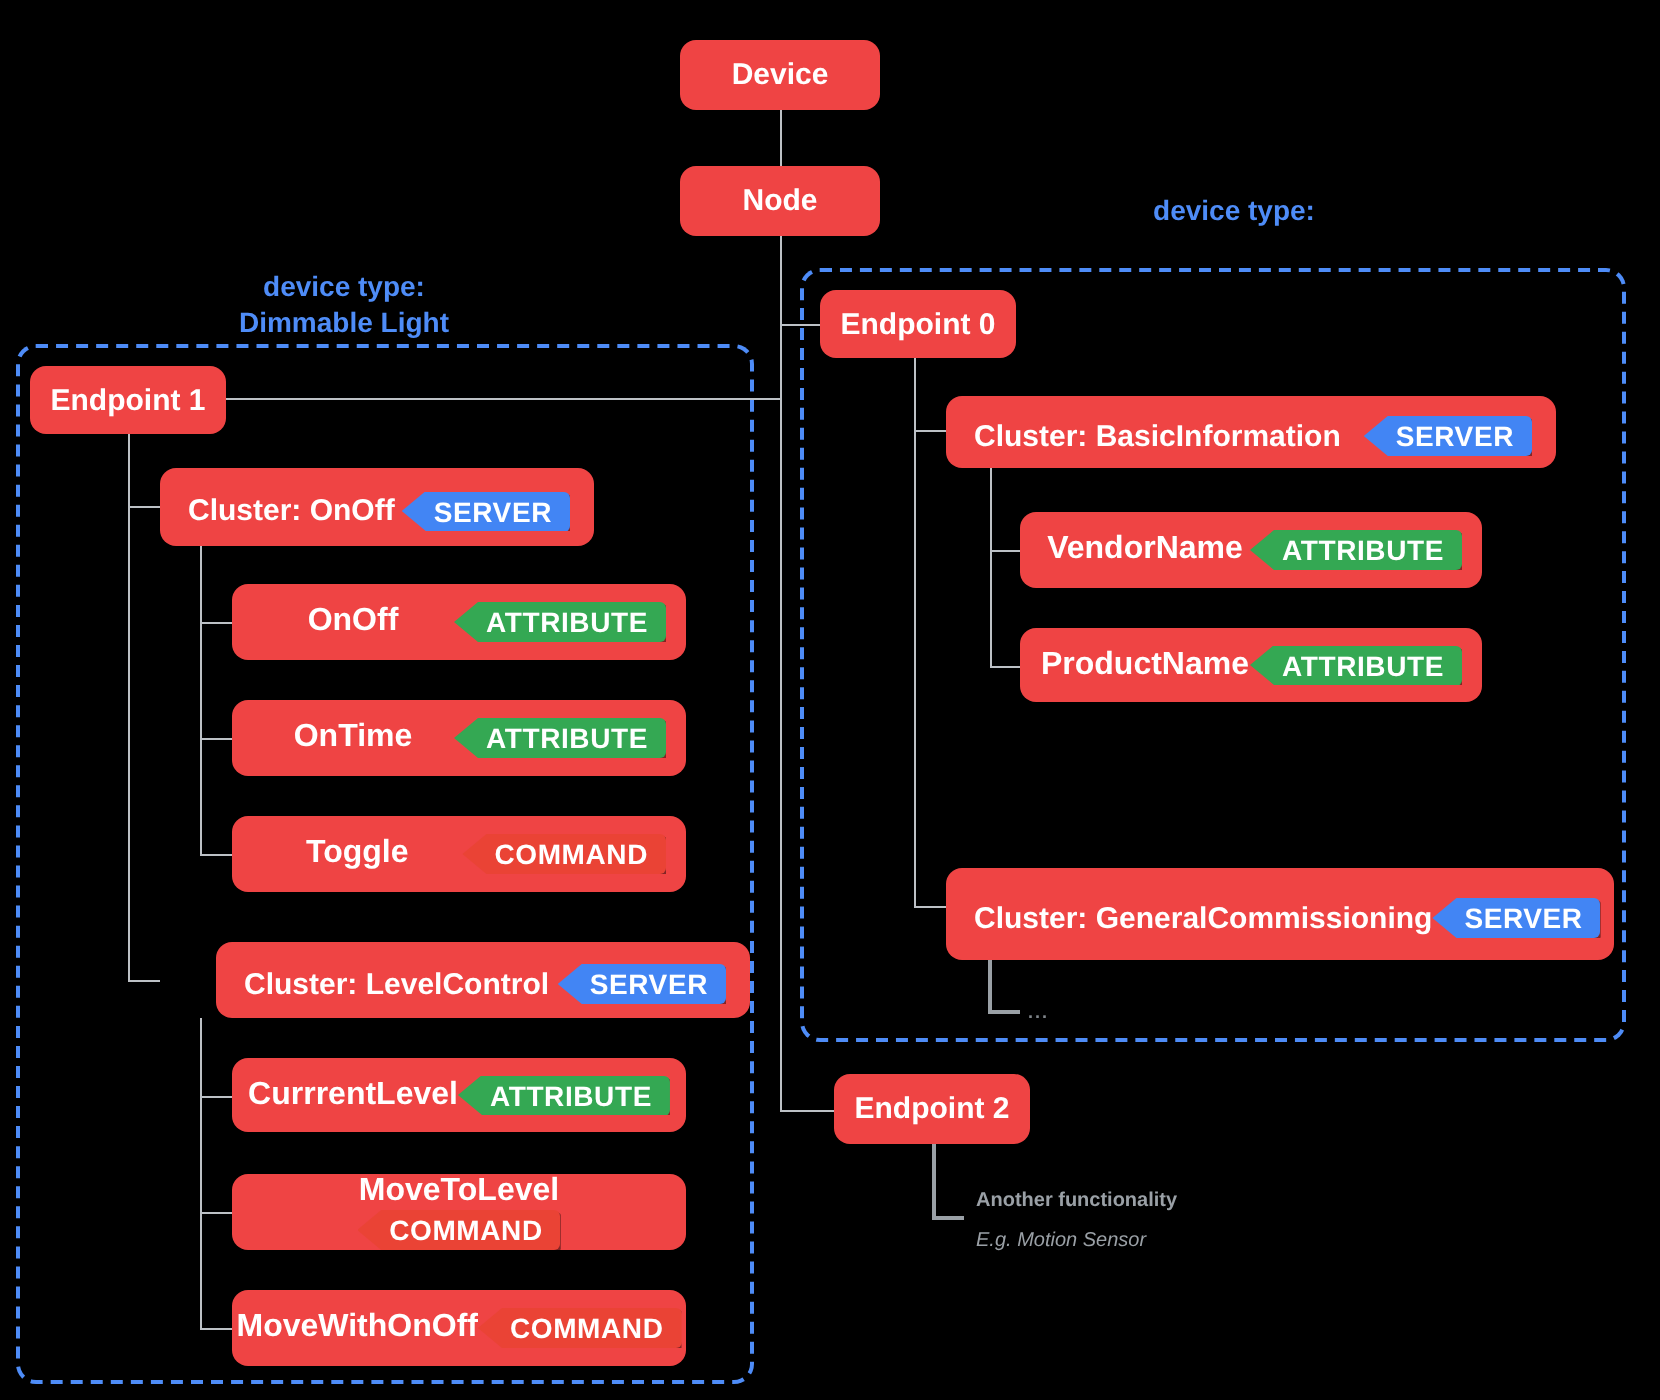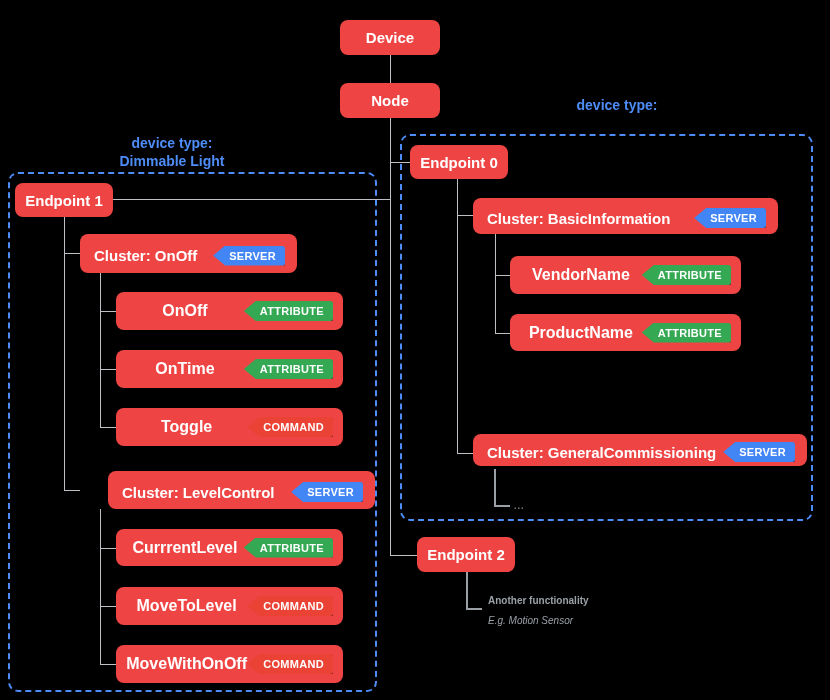--- a/index.html
+++ b/index.html
@@ -22,21 +22,21 @@
   .box{
     position:absolute;background:#ef4444;border-radius:8px;color:#ffffff;
     display:flex;align-items:center;justify-content:center;
     font-size:15px;font-weight:700;box-sizing:border-box;white-space:nowrap;
   }
   .cluster{justify-content:space-between;padding:4px 12px 0 14px;}
   .row{padding:0 10px;font-size:16px;}
   .row .lbl{flex:1;text-align:center;}
   .badge{
     height:20px;display:inline-flex;align-items:center;flex:0 0 auto;
-    padding:0 9px 0 16px;color:#ffffff;font-size:11px;font-weight:700;letter-spacing:.3px;
+    padding:0 9px 0 16px;color:#ffffff;font-size:14px;font-weight:700;letter-spacing:.3px;
     border-radius:3px;
     clip-path:polygon(0 50%, 12px 0, 100% 0, 100% 100%, 12px 100%);
     filter:drop-shadow(1px 1.5px 0 rgba(0,0,0,0.45));
   }
   .b-server{background:#4285f4;}
   .b-attr{background:#34a853;}
   .b-cmd{background:#ea4335;}
   .ellipsis{position:absolute;color:#80868b;font-size:9px;letter-spacing:1px;font-weight:700;}
   .caption{position:absolute;color:#9aa0a6;font-size:10px;line-height:20px;}
   .cap1{font-weight:700;}
@@ -125,21 +125,21 @@
   </div>
 
   <div class="box cluster" style="left:80px;top:471px;width:267px;height:38px;margin-left:28px;">
     <span class="lbl">Cluster: LevelControl</span>
     <span class="badge b-server">SERVER</span>
   </div>
   <div class="box row" style="left:116px;top:529px;width:227px;height:37px;">
     <span class="lbl">CurrrentLevel</span>
     <span class="badge b-attr">ATTRIBUTE</span>
   </div>
-  <div class="box row" style="left:116px;top:587px;width:227px;height:38px;">
+  <div class="box row" style="left:116px;top:587px;width:227px;height:38px;flex-direction:column;">
     <span class="lbl">MoveToLevel</span>
     <span class="badge b-cmd">COMMAND</span>
   </div>
   <div class="box row" style="left:116px;top:645px;width:227px;height:38px;">
     <span class="lbl">MoveWithOnOff</span>
     <span class="badge b-cmd">COMMAND</span>
   </div>
 
   <div class="box cluster" style="left:473px;top:198px;width:305px;height:36px;">
     <span class="lbl">Cluster: BasicInformation</span>
@@ -147,21 +147,21 @@
   </div>
   <div class="box row" style="left:510px;top:256px;width:231px;height:38px;">
     <span class="lbl">VendorName</span>
     <span class="badge b-attr">ATTRIBUTE</span>
   </div>
   <div class="box row" style="left:510px;top:314px;width:231px;height:37px;">
     <span class="lbl">ProductName</span>
     <span class="badge b-attr">ATTRIBUTE</span>
   </div>
 
-  <div class="box cluster" style="left:473px;top:434px;width:334px;height:32px;">
+  <div class="box cluster" style="left:473px;top:434px;width:334px;height:46px;">
     <span class="lbl">Cluster: GeneralCommissioning</span>
     <span class="badge b-server">SERVER</span>
   </div>
   <div class="ellipsis" style="left:514px;top:501px;">...</div>
 
   <div class="caption" style="left:488px;top:591px;">
     <div class="cap1">Another functionality</div>
     <div class="cap2">E.g. Motion Sensor</div>
   </div>
 

